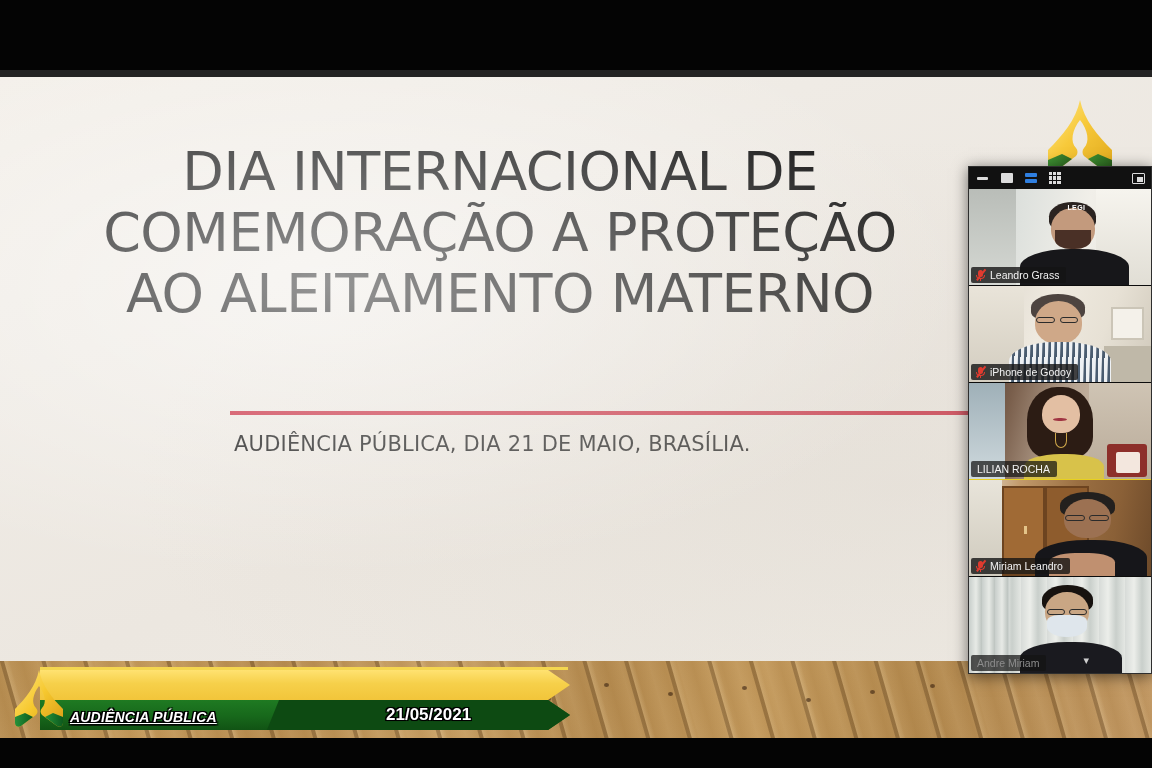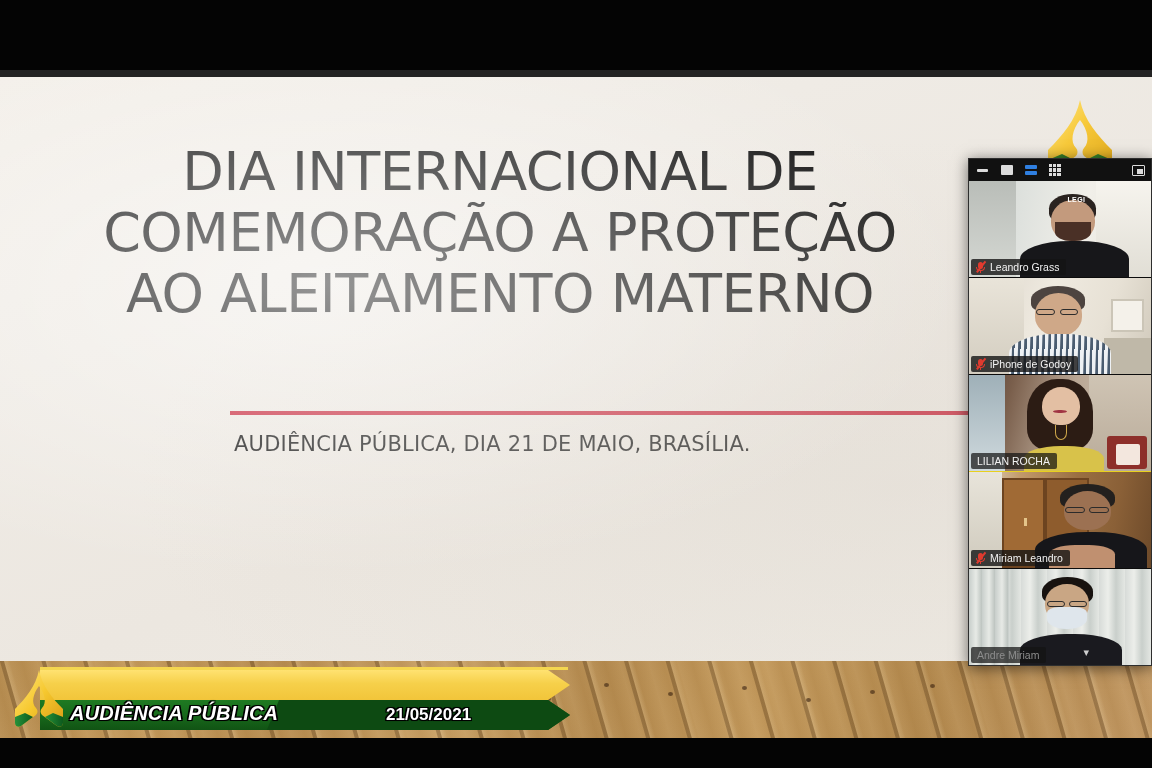--- a/index.html
+++ b/index.html
@@ -65,29 +65,29 @@
       overflow:hidden; }
   .bar-green:after { content:""; position:absolute; left:44%; top:-6px; width:80%; height:140%;
       background:#0d4a12; transform:skewX(-22deg); }
   .bar-topline { position:absolute; left:40px; bottom:68px; width:528px; height:3px; background:#f4d64f; z-index:3; }
 
   .banner-text-1 { position:absolute; left:70px; bottom:44px; z-index:6;
       font-size:15px; font-weight:bold; font-style:italic; letter-spacing:0.2px;
       color:#ffffff; -webkit-text-stroke:0px; font-family:"Liberation Sans", sans-serif;
       text-shadow:-1.4px -1.4px 0 #000,1.4px -1.4px 0 #000,-1.4px 1.4px 0 #000,1.4px 1.4px 0 #000,0 0 2px #000; }
   .banner-text-2 { position:absolute; left:70px; bottom:13px; z-index:6;
-      font-size:20px; font-weight:bold; font-style:italic; letter-spacing:0.2px;
+      font-size:14px; font-weight:bold; font-style:italic; letter-spacing:0.2px;
       color:#ffffff; font-family:"Liberation Sans", sans-serif;
-      text-shadow:-1.4px -1.4px 0 #000,1.4px -1.4px 0 #000,-1.4px 1.4px 0 #000,1.4px 1.4px 0 #000,0 0 2px #000; }
+      text-shadow:-1.4px -1.4px 0 #000,1.4px -1.4px 0 #000,-1.4px 1.4px 0 #000,1.4px 1.4px 0 #000,0 0 2px #000;text-decoration:underline; }
   .banner-date { position:absolute; left:386px; bottom:13px; z-index:6;
       font-size:17px; font-weight:bold; color:#ffffff; font-family:"Liberation Sans", sans-serif;
       text-shadow:-1.4px -1.4px 0 #000,1.4px -1.4px 0 #000,-1.4px 1.4px 0 #000,1.4px 1.4px 0 #000,0 0 2px #000; }
 
   
-  .zoom-panel { position:absolute; left:968px; top:158px; width:184px; height:508px;
+  .zoom-panel { position:absolute; left:968px; top:166px; width:184px; height:508px;
       background:#1b1b1b; border:1px solid #2e2e2e; z-index:20;
       box-shadow:0 2px 14px rgba(0,0,0,0.55); display:flex; flex-direction:column; }
   .zoom-toolbar { position:relative; height:22px; background:#111; display:flex; align-items:center;
       padding:0 6px; gap:9px; flex:0 0 22px; }
   .tb-btn { width:15px; height:13px; display:flex; align-items:center; justify-content:center; cursor:pointer; }
   .ico-min { width:11px; height:3px; background:#dcdcdc; border-radius:1px; }
   .ico-single { width:12px; height:10px; background:#dcdcdc; border-radius:1px; }
   .ico-strip { width:12px; height:11px; display:flex; flex-direction:column; gap:2px; }
   .ico-strip i { display:block; height:4px; background:#2f7fe0; border-radius:1px; }
   .ico-grid { width:12px; height:12px; display:grid; grid-template-columns:repeat(3,1fr); grid-template-rows:repeat(3,1fr); gap:1.4px; }

